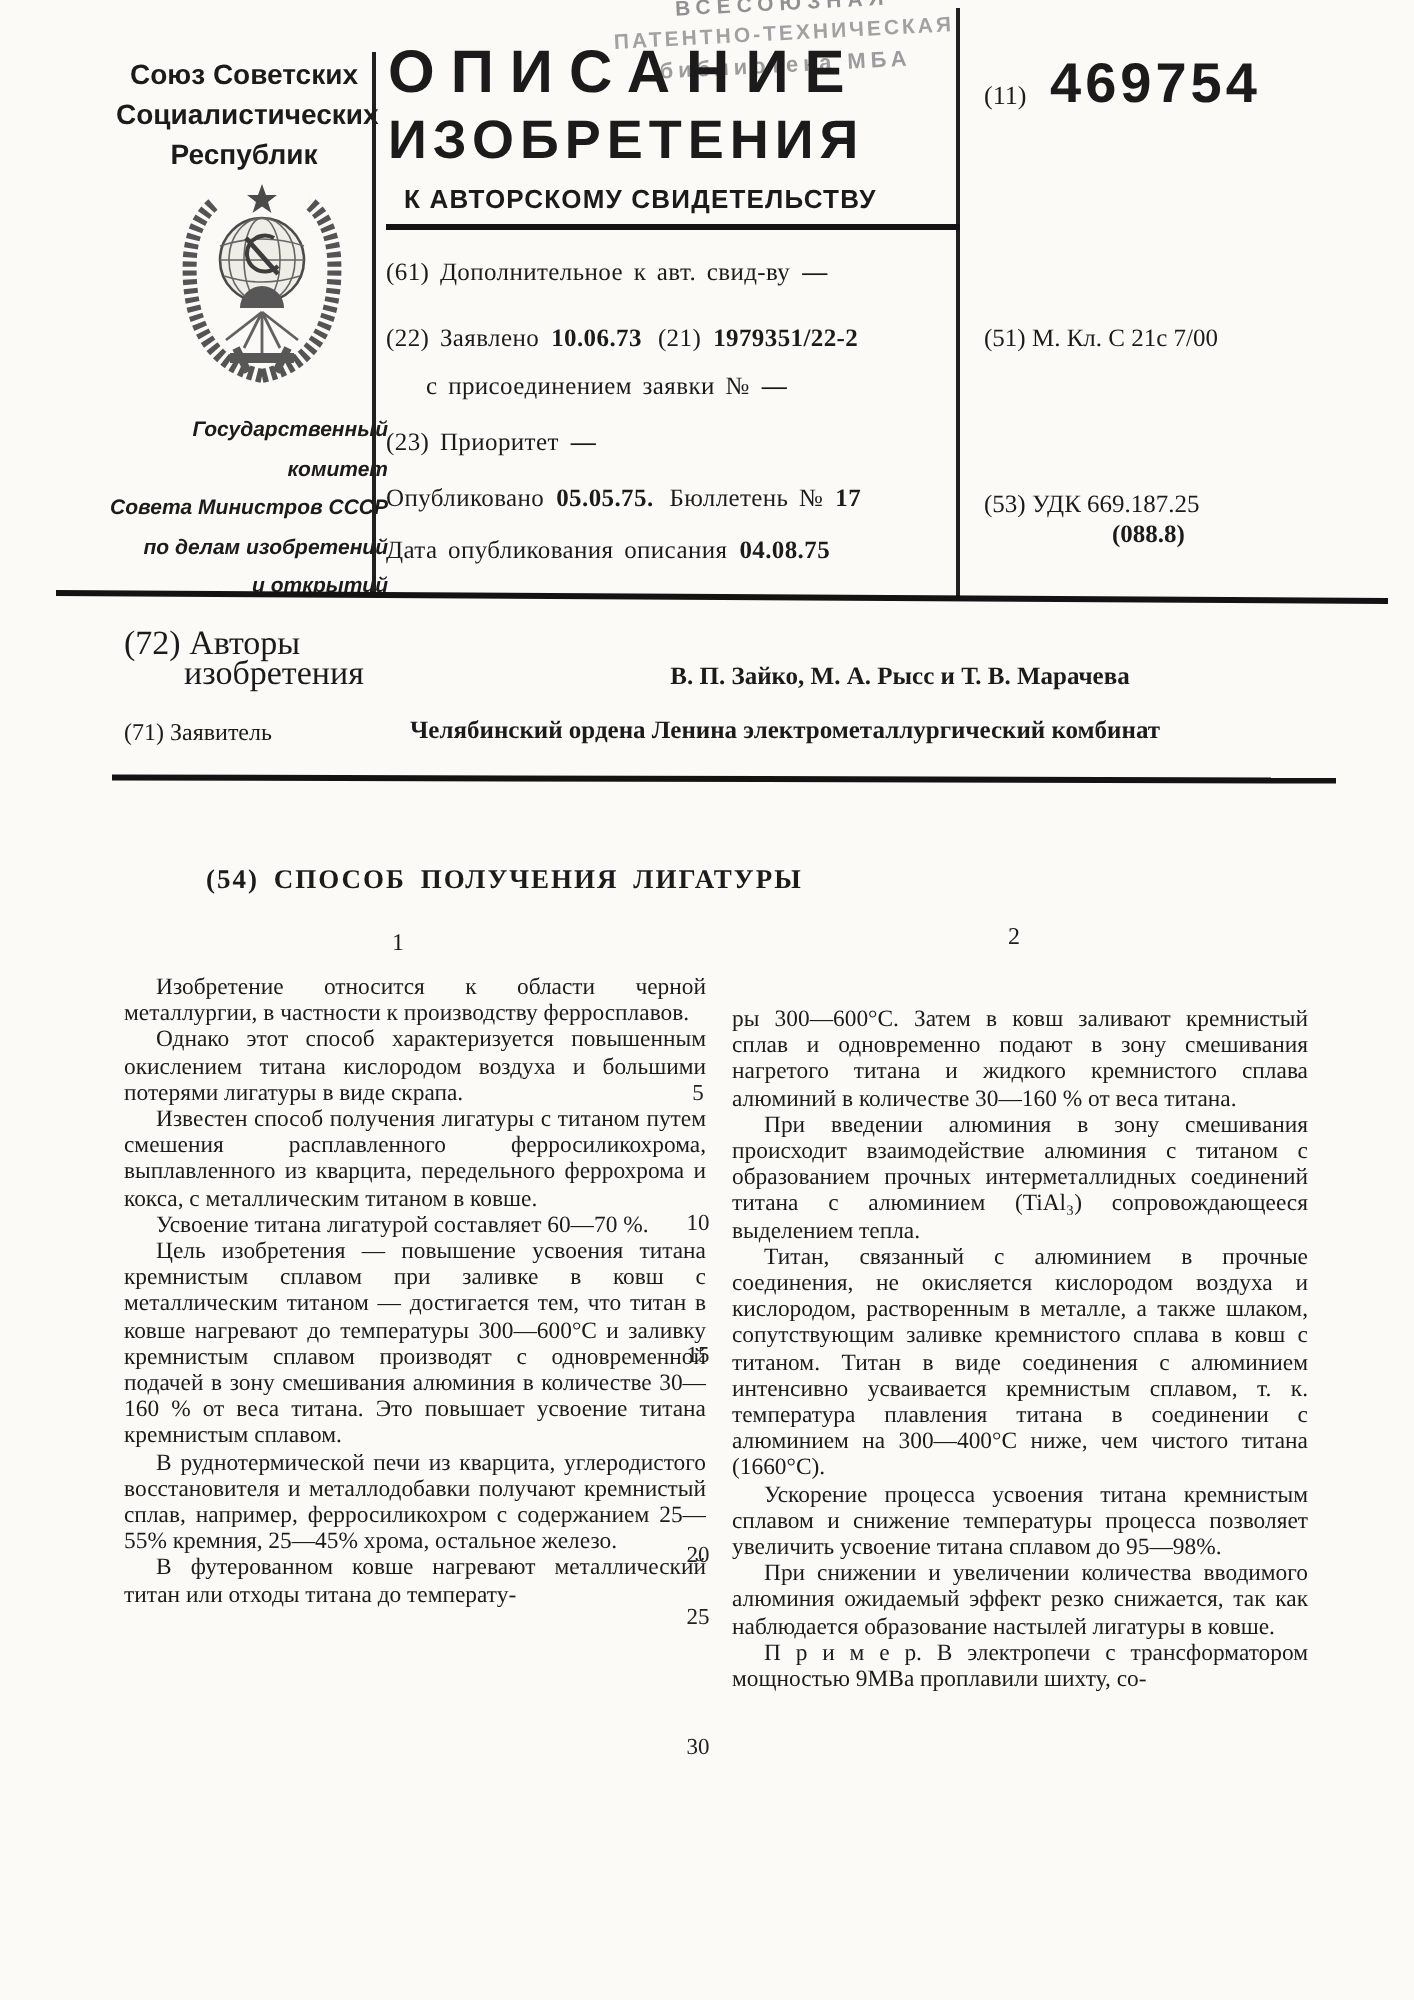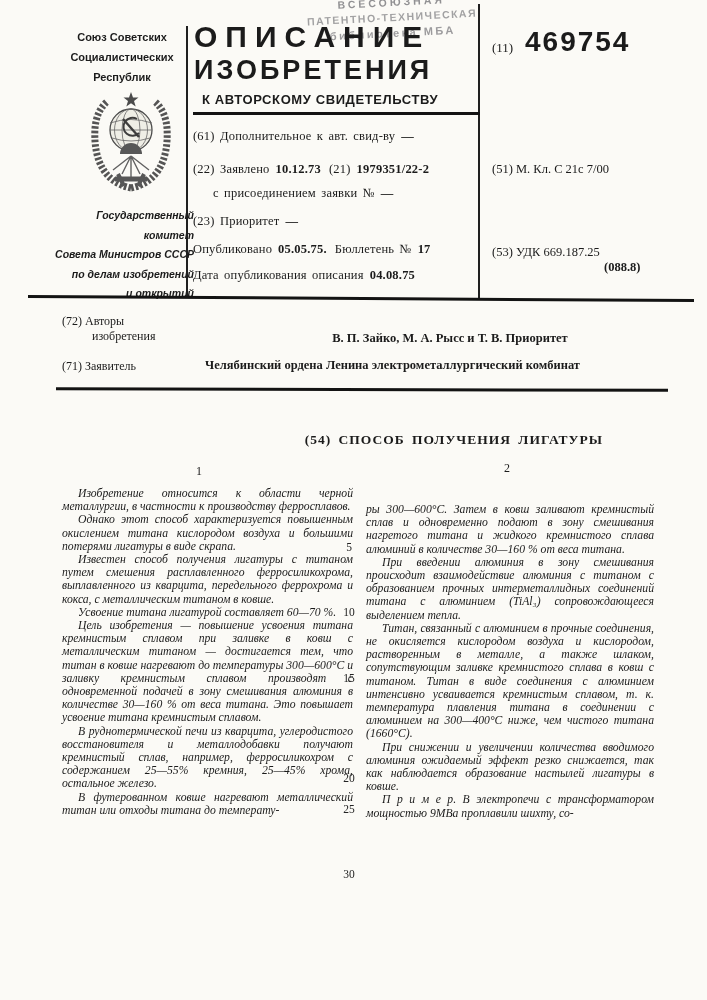--- a/index.html
+++ b/index.html
@@ -9,21 +9,21 @@
 
   
   .stamp{left:258px;top:-4px;width:268px;transform:rotate(-3deg);text-align:center;
          font-family:"Liberation Sans",sans-serif;font-weight:bold;color:rgba(58,58,66,.55);}
   .stamp .s1{font-size:10.5px;letter-spacing:3px;}
   .stamp .s2{font-size:10.5px;letter-spacing:1.5px;margin-top:3px;opacity:.85;}
   .stamp .s3{font-size:11px;letter-spacing:2.5px;margin-top:4px;opacity:.9;}
 
   
   .country{left:58px;top:27px;width:128px;text-align:center;
-           font-family:"Liberation Sans",sans-serif;font-weight:bold;font-size:11px;line-height:20px;}
+           font-family:"Liberation Sans",sans-serif;font-weight:bold;font-size:14px;line-height:20px;}
   .emblem{left:84px;top:90px;}
   .committee{left:50px;top:206px;width:144px;text-align:right;
              font-family:"Liberation Sans",sans-serif;font-weight:bold;font-size:10.5px;line-height:19.5px;font-style:italic;}
 
   
   .vline1{left:186px;top:26px;width:2px;height:272px;background:#1f1f1f;}
   .vline2{left:478px;top:4px;width:2px;height:294px;background:#1f1f1f;}
   .title-rule{left:193px;top:112px;width:287px;height:3px;background:#131313;}
   .hrule1{left:28px;top:297px;width:666px;height:3px;background:#131313;transform:rotate(.35deg);}
   .hrule2{left:56px;top:388px;width:612px;height:2.5px;background:#131313;transform:rotate(.15deg);}
@@ -40,38 +40,38 @@
 
   
   .frow{font-size:12.5px;letter-spacing:.2px;word-spacing:2px;white-space:nowrap;text-align:center;}
   .f-value,.f-value2{font-weight:bold;margin-left:6px;}
   .f-label2{margin-left:8px;}
   .fr1{left:193px;top:129px;} .fr2{left:193px;top:162px;} .fr3{left:213px;top:186px;}
   .fr4{left:193px;top:214px;} .fr5{left:193px;top:242px;} .fr6{left:193px;top:268px;}
 
   .ipc{left:492px;top:162px;font-size:12.5px;white-space:nowrap;}
   .udc{left:492px;top:245px;font-size:12.5px;white-space:nowrap;}
-  .udc2{left:556px;top:260px;font-size:12.5px;font-weight:bold;margin-left:48px;}
+  .udc2{left:556px;top:260px;font-size:12.5px;font-weight:bold;}
   .bold{font-weight:normal;}
 
   
-  .authors-code{left:62px;top:314px;font-size:12px;line-height:15px;}
+  .authors-code{left:62px;top:314px;font-size:17px;line-height:15px;}
   .authors-code .l2{padding-left:30px;}
   .authors-value{left:240px;top:331px;width:420px;text-align:center;font-weight:bold;font-size:12.5px;}
   .applicant-code{left:62px;top:359px;font-size:12px;}
   .applicant-value{left:205px;top:358px;width:470px;font-weight:bold;font-size:12.5px;}
 
   
-  .inv-title{left:103px;top:432px;width:500px;text-align:right;font-weight:bold;
+  .inv-title{left:103px;top:432px;width:500px;text-align:left;font-weight:bold;
              font-size:13.5px;letter-spacing:1px;word-spacing:3px;}
   .colnum{font-size:12px;}
   .cn1{left:196px;top:464px;} .cn2{left:504px;top:461px;}
 
   
-  .col{top:487px;text-align:justify;font-style:italic;}
+  .col{top:487px;text-align:justify;}
   .col-left{left:62px;width:291px;}
   .col-right{left:366px;width:288px;margin-top:16px;}
   .col p{margin:0;text-indent:16px;font-size:11.7px;line-height:13.2px;}
   .col p.no-indent{text-indent:0;}
   .gutter-num{left:336px;width:26px;text-align:center;font-size:11.5px;color:#222;}
   .gn0{top:541px;} .gn1{top:606px;} .gn2{top:672px;} .gn3{top:772px;} .gn4{top:803px;} .gn5{top:868px;}
 </style>
 </head>
 <body>
 
@@ -134,21 +134,21 @@
   </div>
   <div class="abs title-rule"></div>
 
   <span class="abs pub-code">(11)</span>
   <span class="abs pub-value">469754</span>
 
   <div class="abs frow fr1">
     <span class="f-label">(61) Дополнительное к авт. свид-ву</span><span class="f-value">—</span>
   </div>
   <div class="abs frow fr2">
-    <span class="f-label">(22) Заявлено</span><span class="f-value">10.12.73</span><span class="f-label2">(21)</span><span class="f-value2">1979351/22-2</span>
+    <span class="f-label">(22) Заявлено</span><span class="f-value">10.06.73</span><span class="f-label2">(21)</span><span class="f-value2">1979351/22-2</span>
   </div>
   <div class="abs frow fr3">
     <span class="f-label">с присоединением заявки №</span><span class="f-value">—</span>
   </div>
   <div class="abs frow fr4">
     <span class="f-label">(23) Приоритет</span><span class="f-value">—</span>
   </div>
   <div class="abs frow fr5">
     <span class="f-label">Опубликовано</span><span class="f-value">05.05.75.</span><span class="f-label2">Бюллетень №</span><span class="f-value2">17</span>
   </div>
@@ -167,21 +167,21 @@
     <span class="bold">669.187.25</span>
   </div>
   <div class="abs udc2">(088.8)</div>
 
   <div class="abs hrule1"></div>
 
   <div class="abs authors-code">
     <div>(72) Авторы</div>
     <div class="l2">изобретения</div>
   </div>
-  <div class="abs authors-value">В. П. Зайко, М. А. Рысс и Т. В. Приоритет</div>
+  <div class="abs authors-value">В. П. Зайко, М. А. Рысс и Т. В. Марачева</div>
 
   <div class="abs applicant-code">(71) Заявитель</div>
   <div class="abs applicant-value">Челябинский ордена Ленина электрометаллургический комбинат</div>
 
   <div class="abs hrule2"></div>
 
   <div class="abs inv-title">(54) СПОСОБ ПОЛУЧЕНИЯ ЛИГАТУРЫ</div>
 
   <div class="abs colnum cn1">1</div>
   <div class="abs colnum cn2">2</div>
@@ -193,20 +193,21 @@
     <p>Усвоение титана лигатурой составляет 60—70 %.</p>
     <p>Цель изобретения — повышение усвоения титана кремнистым сплавом при заливке в ковш с металлическим титаном — достигается тем, что титан в ковше нагревают до температуры 300—600°С и заливку кремнистым сплавом производят с одновременной подачей в зону смешивания алюминия в количестве 30—160 % от веса титана. Это повышает усвоение титана кремнистым сплавом.</p>
     <p>В руднотермической печи из кварцита, углеродистого восстановителя и металлодобавки получают кремнистый сплав, например, ферросиликохром с содержанием 25—55% кремния, 25—45% хрома, остальное железо.</p>
     <p>В футерованном ковше нагревают металлический титан или отходы титана до температу-</p>
   </div>
 
   <div class="abs col col-right">
     <p class="no-indent">ры 300—600°С. Затем в ковш заливают кремнистый сплав и одновременно подают в зону смешивания нагретого титана и жидкого кремнистого сплава алюминий в количестве 30—160 % от веса титана.</p>
     <p>При введении алюминия в зону смешивания происходит взаимодействие алюминия с титаном с образованием прочных интерметаллидных соединений титана с алюминием (TiAl₃) сопровождающееся выделением тепла.</p>
     <p>Титан, связанный с алюминием в прочные соединения, не окисляется кислородом воздуха и кислородом, растворенным в металле, а также шлаком, сопутствующим заливке кремнистого сплава в ковш с титаном. Титан в виде соединения с алюминием интенсивно усваивается кремнистым сплавом, т. к. температура плавления титана в соединении с алюминием на 300—400°С ниже, чем чистого титана (1660°С).</p>
+    <p>Ускорение процесса усвоения титана кремнистым сплавом и снижение температуры процесса позволяет увеличить усвоение титана сплавом до 95—98%.</p>
     <p>При снижении и увеличении количества вводимого алюминия ожидаемый эффект резко снижается, так как наблюдается образование настылей лигатуры в ковше.</p>
     <p>П р и м е р. В электропечи с трансформатором мощностью 9МВа проплавили шихту, со-</p>
   </div>
 
   <div class="abs gutter-num gn0">5</div>
   <div class="abs gutter-num gn1">10</div>
   <div class="abs gutter-num gn2">15</div>
   <div class="abs gutter-num gn3">20</div>
   <div class="abs gutter-num gn4">25</div>
   <div class="abs gutter-num gn5">30</div>

